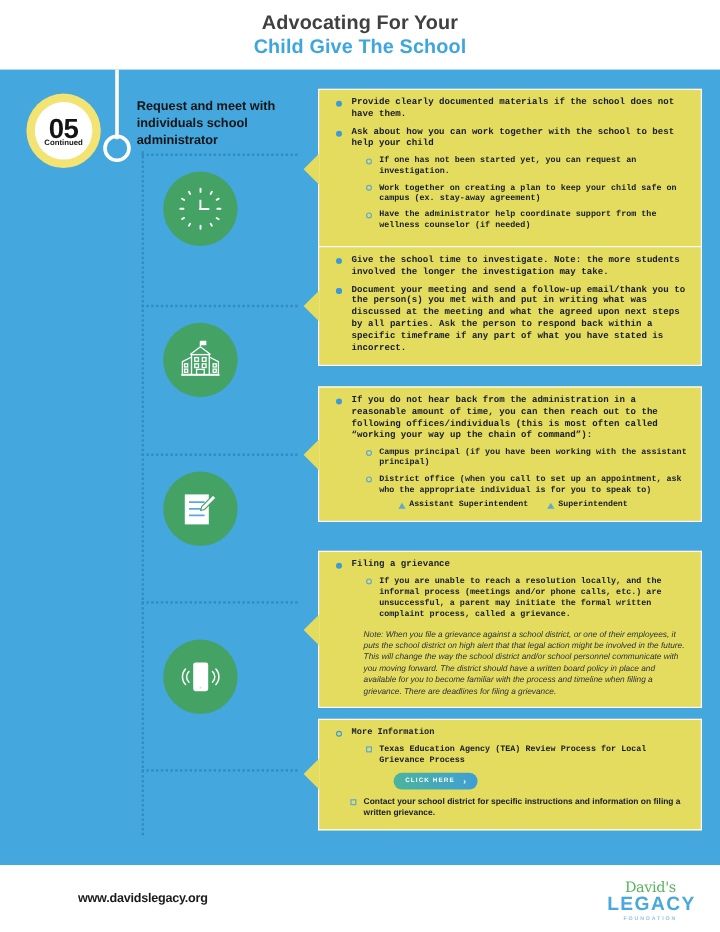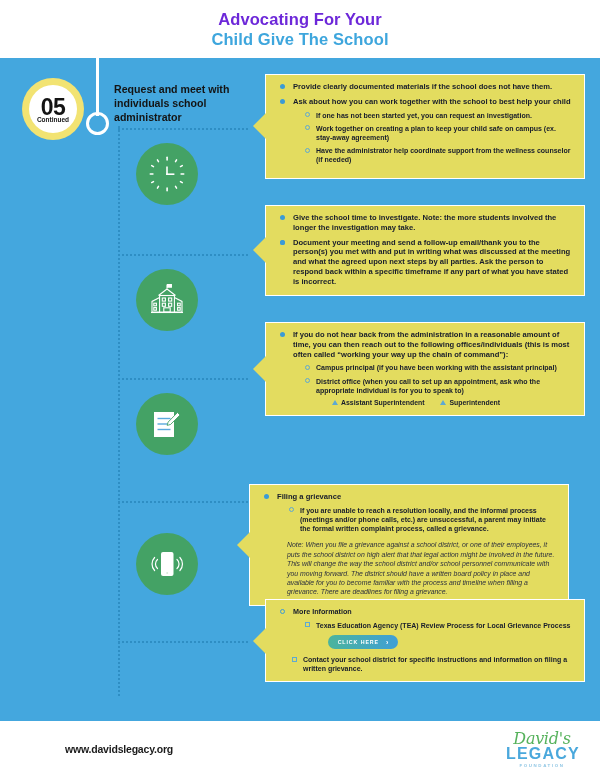--- a/index.html
+++ b/index.html
@@ -11,21 +11,21 @@
   }
   .page { position: relative; width: 600px; height: 777px; background: #ffffff; }
 
   
   .header {
     position: absolute; left: 0; top: 0; width: 600px; height: 58px;
     background: #ffffff;
     display: flex; flex-direction: column; align-items: center; justify-content: center;
   }
   .title-1 {
-    color: #6d28d9; font-size: 16.5px; font-weight: bold; letter-spacing: .1px; line-height: 20px;
+    color: #404040; font-size: 16.5px; font-weight: bold; letter-spacing: .1px; line-height: 20px;
   }
   .title-2 {
     color: #3ea6dd; font-size: 16.5px; font-weight: bold; letter-spacing: .1px; line-height: 20px;
   }
 
   
   .blue-body {
     position: absolute; left: 0; top: 58px; width: 600px; height: 663px;
     background: #44a7de;
   }
@@ -97,21 +97,21 @@
     width: 0; height: 0;
     border-top: 15px solid transparent;
     border-bottom: 15px solid transparent;
     border-right: 15px solid #ffffff;
     z-index: -1;
   }
 
   ul.lvl1 { list-style: none; }
   li.b1 {
     position: relative; padding-left: 13px; margin-bottom: 5px;
-    font-size: 7.6px; font-weight: bold; color: #171c2b; line-height: 9.8px;
+    font-size: 7.6px; font-weight: bold; color: #171c2b; line-height: 9.8px; font-family: Liberation Mono, monospace;
   }
   li.b1 > .mk {
     position: absolute; left: 0; top: 2.2px;
     width: 5px; height: 5px; border-radius: 50%; background: #3c9bd6;
   }
   li.b1 > .mk.hollow {
     background: transparent; border: 1px solid #3c9bd6; width: 5px; height: 5px;
   }
 
   ul.lvl2 { list-style: none; margin-top: 4px; margin-left: 12px; }
@@ -157,21 +157,21 @@
   
   .footer {
     position: absolute; left: 0; top: 721px; width: 600px; height: 56px; background: #ffffff;
   }
   .footer-url {
     position: absolute; left: 65px; top: 22px;
     font-size: 10.5px; font-weight: bold; color: #1b1b1b; letter-spacing: -.2px;
   }
   .logo { position: absolute; right: 22px; top: 12px; width: 72px; text-align: center; }
   .logo-davids {
-    font-family: "DejaVu Serif", serif; font-style: italic; font-size: 16px;
+    font-family: "DejaVu Serif", serif; font-size: 12px;
     color: #56b25c; line-height: 12px; letter-spacing: -.3px;
   }
   .logo-legacy {
     font-size: 16px; font-weight: bold; color: #4aa8dc; letter-spacing: 1.2px; line-height: 17px;
   }
   .logo-foundation {
     font-size: 4.4px; font-weight: bold; color: #8fc6e4; letter-spacing: 1.6px; line-height: 7px;
   }
 </style>
 </head>
@@ -349,21 +349,21 @@
                   <span class="mk"></span>
                   <span>Superintendent</span>
                 </li>
               </ul>
             </li>
           </ul>
         </li>
       </ul>
     </div>
 
-    <div class="card" style="left:249px; top:401px; width:320px;margin-top:25px;">
+    <div class="card" style="left:265px; top:401px; width:320px;">
       <ul class="lvl1">
         <li class="b1" style="margin-bottom:0">
           <span class="mk"></span>
           <span>Filing a grievance</span>
           <ul class="lvl2">
             <li class="b2" style="margin-bottom:0">
               <span class="mk"></span>
               <span>If you are unable to reach a resolution locally, and the informal process (meetings and/or phone calls, etc.) are unsuccessful, a parent may initiate the formal written complaint process, called a grievance.</span>
             </li>
           </ul>

